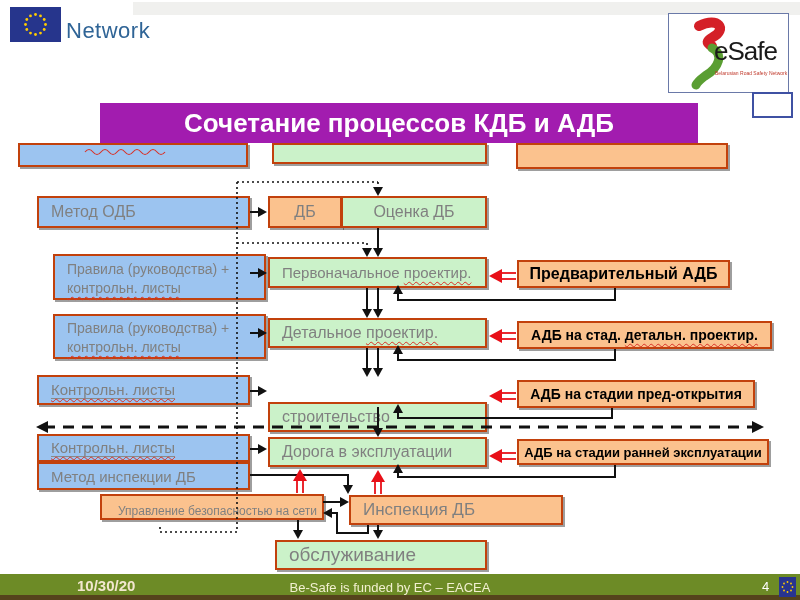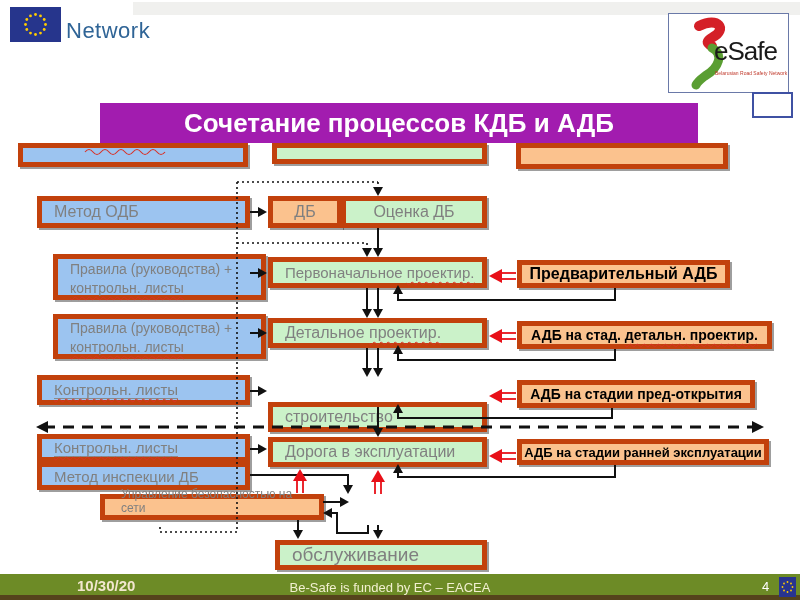--- a/index.html
+++ b/index.html
@@ -11,21 +11,21 @@
   #tempus-label{left:66px;top:18px;font-size:22px;font-weight:500;color:#2f6496;letter-spacing:.5px;}
   #esafe-box{left:668px;top:13px;width:119px;height:78px;background:#fff;border:1px solid #6a79a8;}
   #esafe-name{left:714px;top:36px;font-size:26px;color:#1a1a1a;letter-spacing:-1px;}
   #esafe-tag{left:715px;top:70px;font-size:5px;color:#c0392b;white-space:nowrap;}
   #mini-box{left:752px;top:92px;width:37px;height:22px;background:#fff;border:2px solid #3f51a3;}
   
   #banner{left:100px;top:103px;width:598px;height:40px;background:#a21caf;z-index:3;
           display:flex;align-items:center;justify-content:center;}
   #banner .t{color:#fff;font-weight:bold;font-size:26px;}
   
-  .box{position:absolute;box-sizing:border-box;border:5px solid #c2410c;
+  .box{position:absolute;box-sizing:border-box;border:2px solid #c2410c;
        box-shadow:2px 2px 0 rgba(40,40,40,.45);color:#808080;display:flex;align-items:center;z-index:1;}
   .blue{background:#9cc4f0;}
   .green{background:#cbf2c9;}
   .orange{background:#fbc28e;}
   .pad{padding-left:12px;}
   .center{justify-content:center;}
   .b14{font-size:14px;line-height:1.35;margin-left:16px;}
   .b15{font-size:15px;}
   .b16{font-size:16px;}
   .adb{color:#000000;font-weight:bold;justify-content:center;}
@@ -140,20 +140,23 @@
   </div>
   <div class="box green pad b16" style="left:268px;top:437px;width:219px;height:30px;">
     <span>Дорога в эксплуатации</span>
   </div>
   <div class="box orange adb" style="left:517px;top:439px;width:252px;height:26px;font-size:13px;">
     <span>АДБ на стадии ранней эксплуатации</span>
   </div>
 
   <div class="box orange pad" style="left:100px;top:494px;width:224px;height:26px;font-size:12px;padding-left:16px;align-items:flex-end;">
     <span>Управление безопасностью на сети</span>
+  </div>
+  <div class="box orange pad" style="left:349px;top:495px;width:214px;height:30px;font-size:17px;">
+    <span>Инспекция ДБ</span>
   </div>
   <div class="box green pad" style="left:275px;top:540px;width:212px;height:30px;font-size:19px;">
     <span>обслуживание</span>
   </div>
 
   <svg class="abs" id="wires" width="800" height="600" viewBox="0 0 800 600">
     <defs>
       <marker id="ah" markerUnits="userSpaceOnUse" markerWidth="12" markerHeight="12" refX="1" refY="5" orient="auto">
         <path d="M0,0 L9,5 L0,10 Z" fill="#111"></path>
       </marker>

